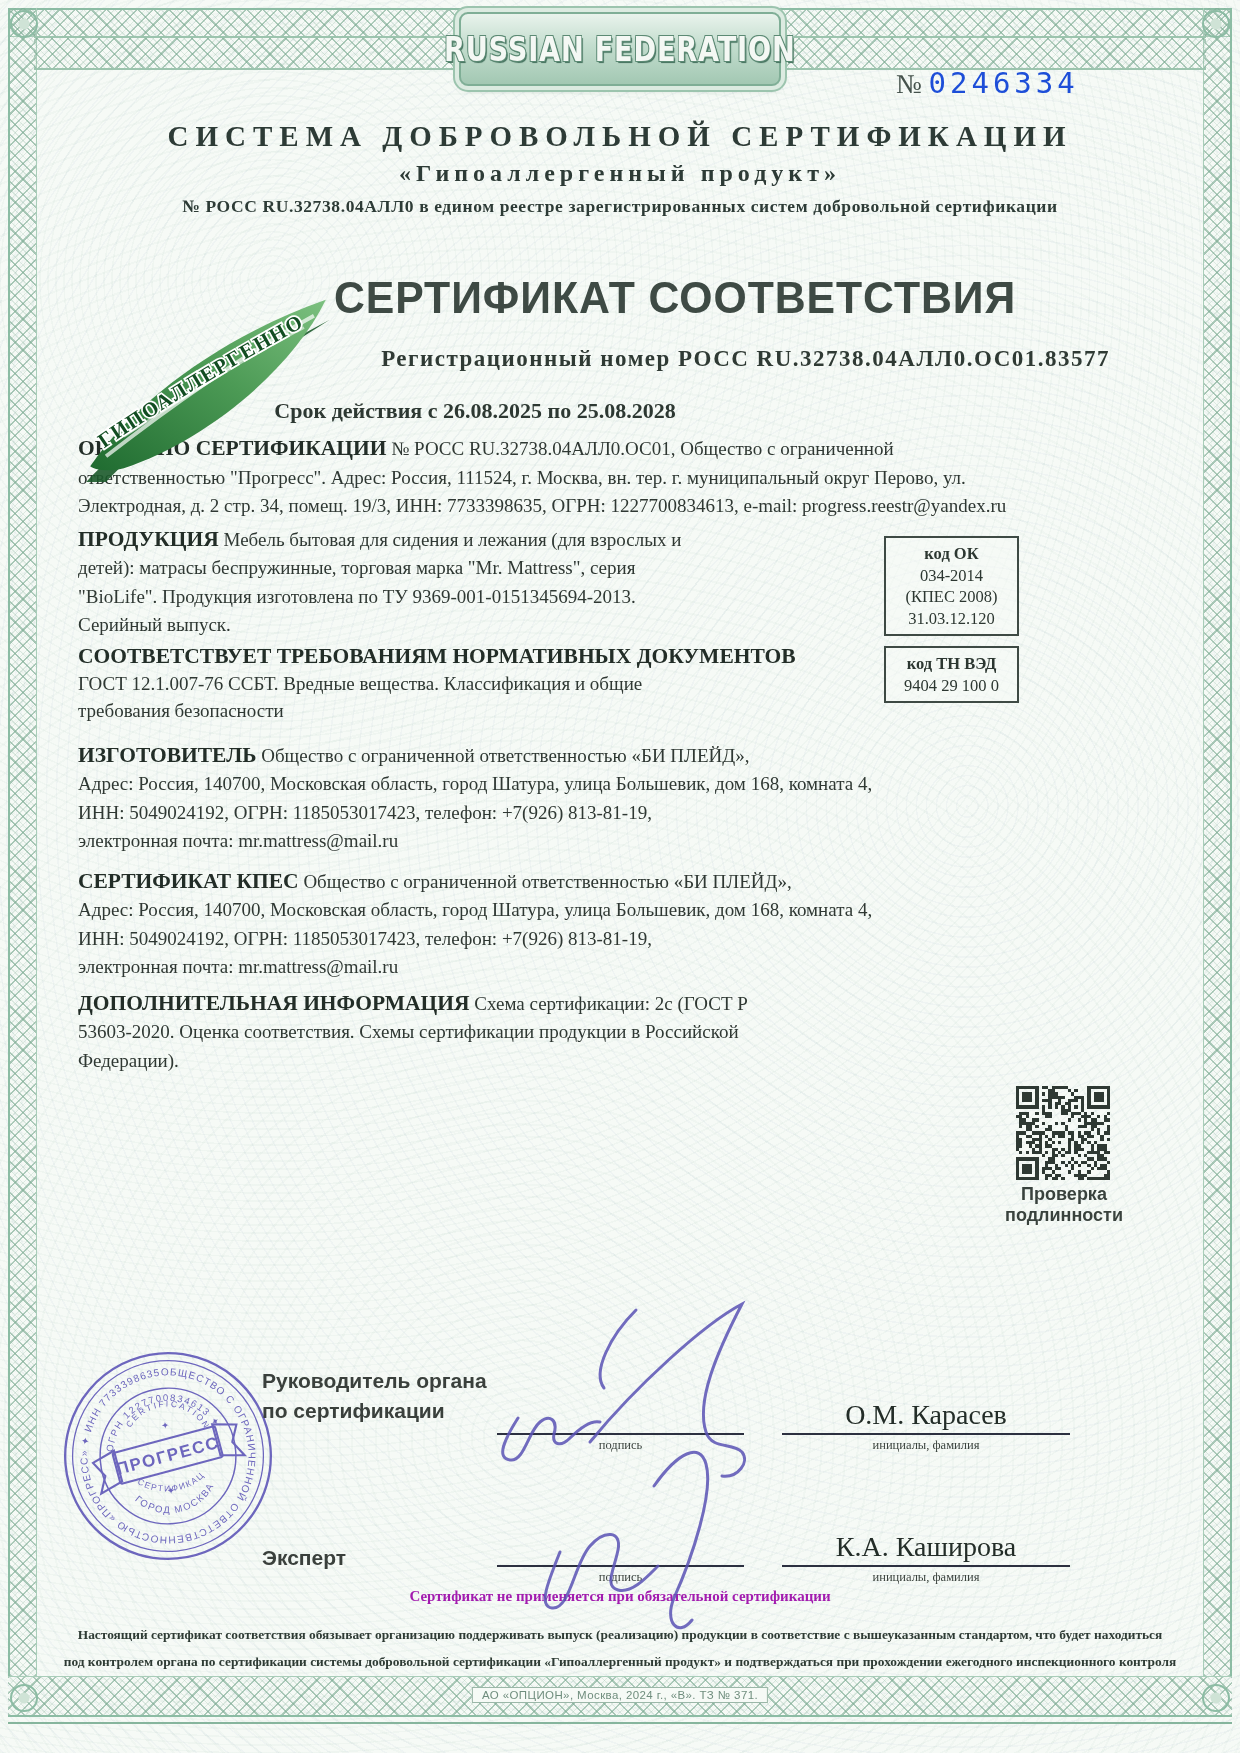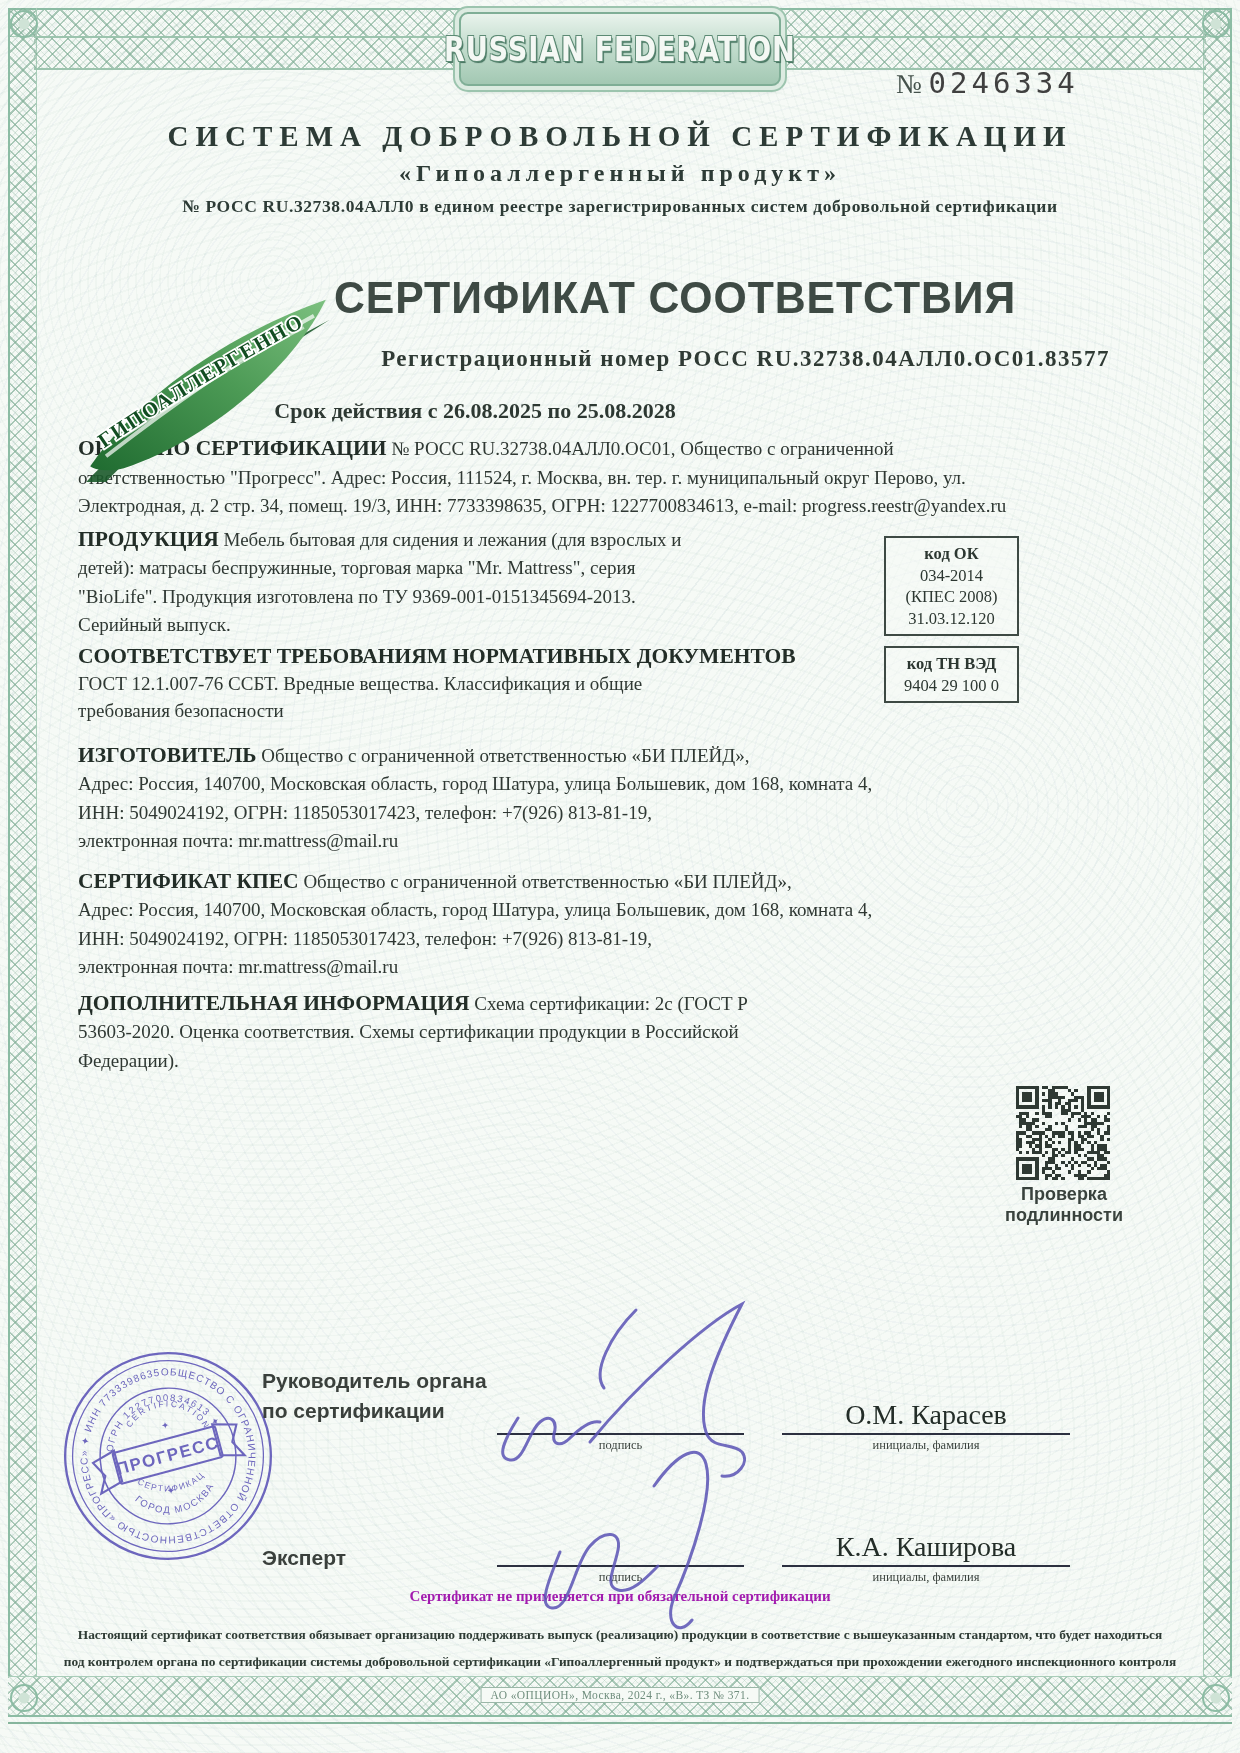--- a/index.html
+++ b/index.html
@@ -26,21 +26,21 @@
     background:radial-gradient(circle,#cfe3d6 0 5px,transparent 6px);}
   .plaque{top:12px;left:50%;transform:translateX(-50%);width:318px;height:70px;z-index:4;
     background:linear-gradient(180deg,#e9f3ec,#c3ddce 45%,#a3c8b3);
     border:2px solid #7fae96;border-radius:9px;display:flex;align-items:center;justify-content:center;
     box-shadow:0 0 0 4px #dcebe1,0 0 0 6px #9cc4ae,0 3px 7px rgba(60,100,80,.35);}
   .plaque-text{font-family:"DejaVu Sans",sans-serif;font-weight:bold;font-size:34px;white-space:nowrap;
     transform:scaleX(.8);color:#f4f8f4;letter-spacing:1px;
     text-shadow:-1px -1px 0 #5c8a74,1px -1px 0 #5c8a74,-1px 1px 0 #5c8a74,1px 1px 0 #5c8a74,2px 2px 1px #42705c;}
   .serial{top:66px;left:896px;font-size:27px;white-space:nowrap;z-index:3;}
   .serial .pfx{color:#45524c;}
-  .serial .num{color:#404040;font-family:"DejaVu Sans Mono",monospace;font-size:29px;letter-spacing:4px;}
+  .serial .num{color:#1d4ed8;font-family:"DejaVu Sans Mono",monospace;font-size:29px;letter-spacing:4px;}
   .sys{left:60px;width:1120px;text-align:center;font-weight:bold;color:#2d3b36;}
   .sys1{top:120px;font-size:29px;letter-spacing:7px;}
   .sys2{top:160px;font-size:24px;letter-spacing:5px;}
   .sys3{top:196px;font-size:17.5px;letter-spacing:.6px;}
   .doc-title{top:272px;left:240px;width:870px;text-align:center;font-family:"Liberation Sans",sans-serif;
     font-weight:bold;font-size:45px;color:#3e4a44;transform:scaleX(.95);letter-spacing:1px;white-space:nowrap;}
   .reg-line{top:346px;left:240px;width:870px;text-align:right;font-weight:bold;font-size:23px;letter-spacing:1.5px;color:#2f3a34;white-space:nowrap;}
   .validity{top:398px;left:70px;width:810px;text-align:center;font-weight:bold;font-size:22px;color:#2d3832;}
   .body-col{top:434px;left:78px;width:1012px;font-size:19px;line-height:28.5px;}
   .body-col .lbl{font-size:21.5px;font-weight:bold;color:#222d27;}
@@ -61,21 +61,21 @@
   .s1{top:1433px;left:497px;width:247px;} .n1{top:1433px;left:782px;width:288px;}
   .s2{top:1565px;left:497px;width:247px;} .n2{top:1565px;left:782px;width:288px;}
   .scap{font-size:12.5px;color:#3c443f;text-align:center;}
   .c1{top:1438px;left:497px;width:247px;} .c2{top:1438px;left:782px;width:288px;}
   .c3{top:1570px;left:497px;width:247px;} .c4{top:1570px;left:782px;width:288px;}
   .sname{font-size:28px;color:#232d28;text-align:center;}
   .nm1{top:1399px;left:782px;width:288px;} .nm2{top:1531px;left:782px;width:288px;}
   .exclusion{top:1588px;left:70px;width:1100px;text-align:center;font-weight:bold;font-size:15px;color:#a21caf;}
   .fine{top:1621px;left:58px;width:1124px;text-align:center;font-weight:bold;font-size:13.4px;line-height:27px;color:#2e3b34;}
   .imprint{top:1687px;left:50%;transform:translateX(-50%);z-index:5;background:#f6faf6;
-    border:1px solid #9bb7a8;padding:1px 9px;font-family:Liberation Serif, serif;
+    border:1px solid #9bb7a8;padding:1px 9px;font-family:Liberation Sans, sans-serif;
     font-size:11.5px;letter-spacing:.4px;color:#6f8d7d;white-space:nowrap;}
   .logo-svg{top:286px;left:80px;z-index:2;}
   .stamp-svg{top:1350px;left:62px;opacity:.9;transform:rotate(-5deg);z-index:2;}
   .sig-svg{top:1290px;left:440px;z-index:3;}
 </style>
 </head>
 <body>
 
 <div class="page">
 

